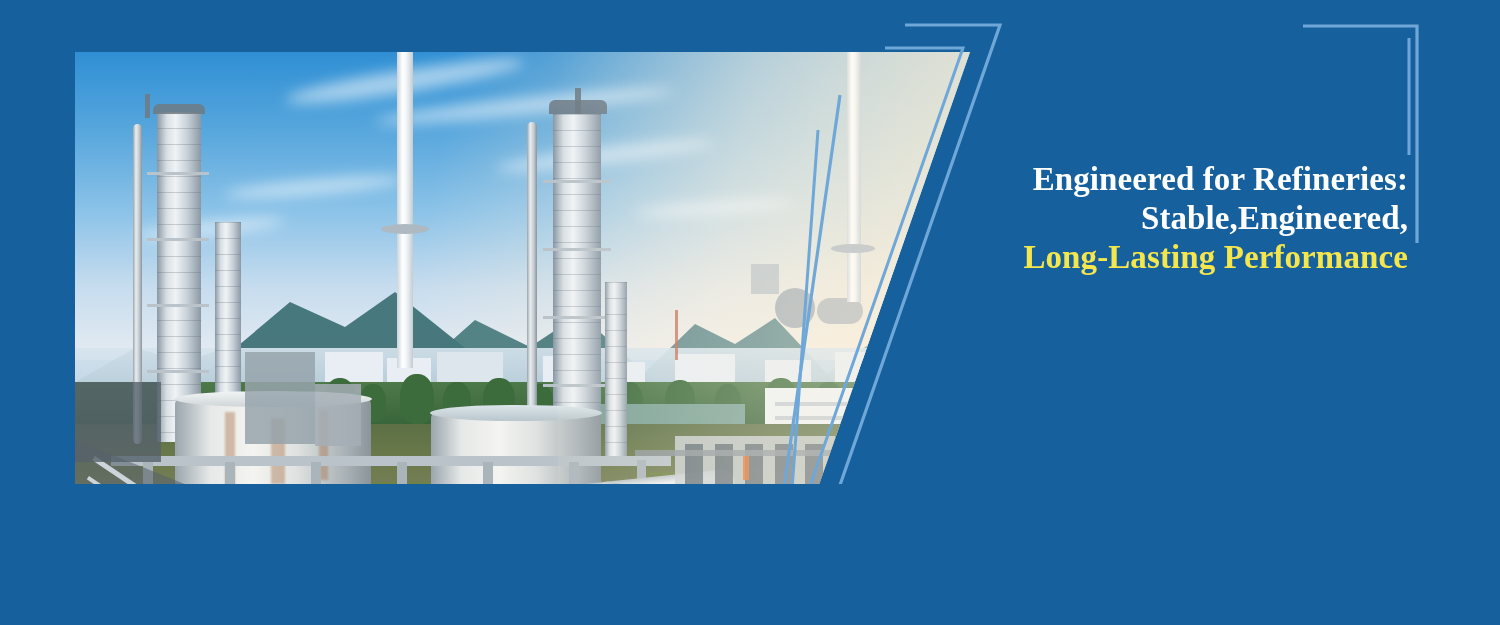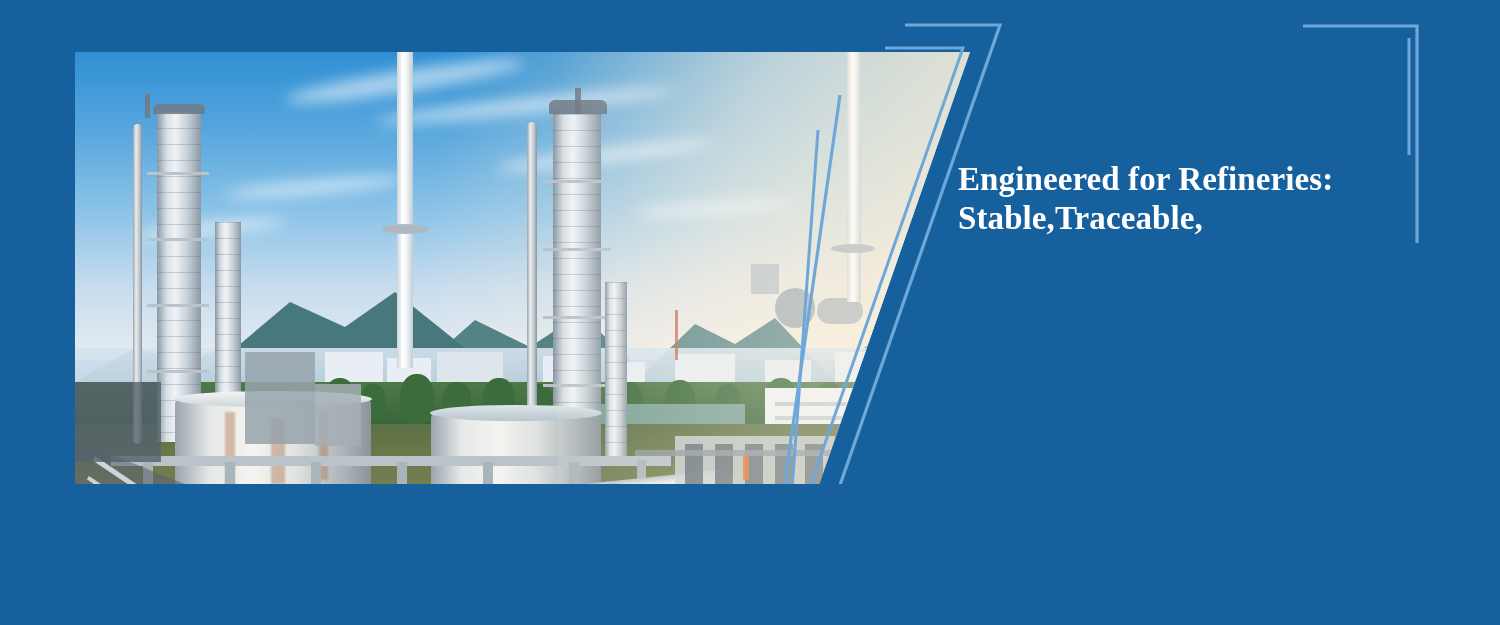--- a/index.html
+++ b/index.html
@@ -1,21 +1,21 @@
 <!DOCTYPE html>
 <html><head>
 <meta charset="utf-8">
 <style>
   html,body{margin:0;padding:0;}
   body{
     width:1500px;height:625px;overflow:hidden;
     background:#16609D;
     font-family:"Liberation Sans", sans-serif;
   }
-  .banner{position:relative;width:1500px;height:484px;background:#16609D;overflow:hidden;}
+  .banner{position:relative;width:1500px;height:484px;background:#16609D;overflow:hidden;text-align:right;}
 
   
   .photo-wrap{
     position:absolute;left:75px;top:52px;width:895px;height:531px;
     -webkit-clip-path:polygon(0 0, 100% 0, 79.3% 100%, 0 100%);
     clip-path:polygon(0 0, 100% 0, 79.3% 100%, 0 100%);
     overflow:hidden;
   }
   .photo{position:absolute;inset:0;overflow:hidden;background:#9fc4e4;}
 
@@ -241,17 +241,18 @@
     <polyline points="818,130 786,573" fill="none" stroke="#6FA8D8" stroke-width="3"></polyline>
 
     <polyline points="1303,26 1417,26 1417,243" fill="none" stroke="#6FA8D8" stroke-width="3.2"></polyline>
 
     <polyline points="1409,38 1409,155" fill="none" stroke="#6FA8D8" stroke-width="3"></polyline>
   </svg>
 
   <div class="text-panel">
     <h1 class="headline">
       <span class="l1">Engineered for Refineries:</span>
-      <span class="l2">Stable,Traceable,</span>
+      <span class="l2">Stable,Engineered,</span>
+      <span class="accent">Long-Lasting Performance</span>
     </h1>
   </div>
 
 </div>
 
 </body></html>

